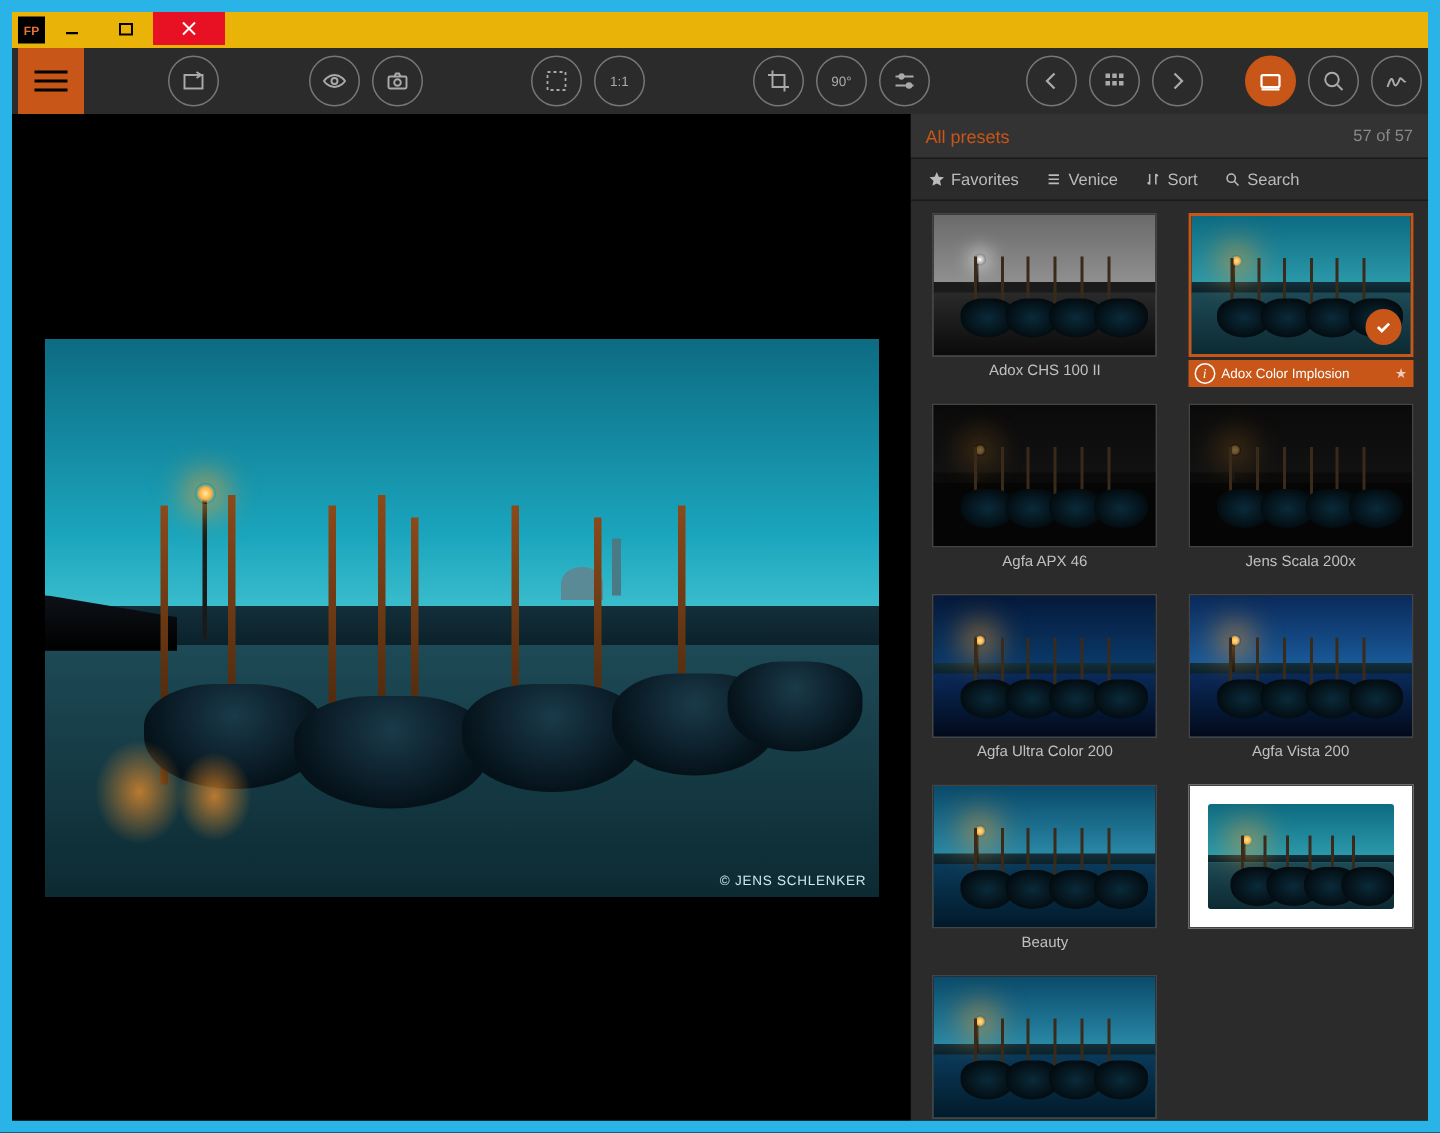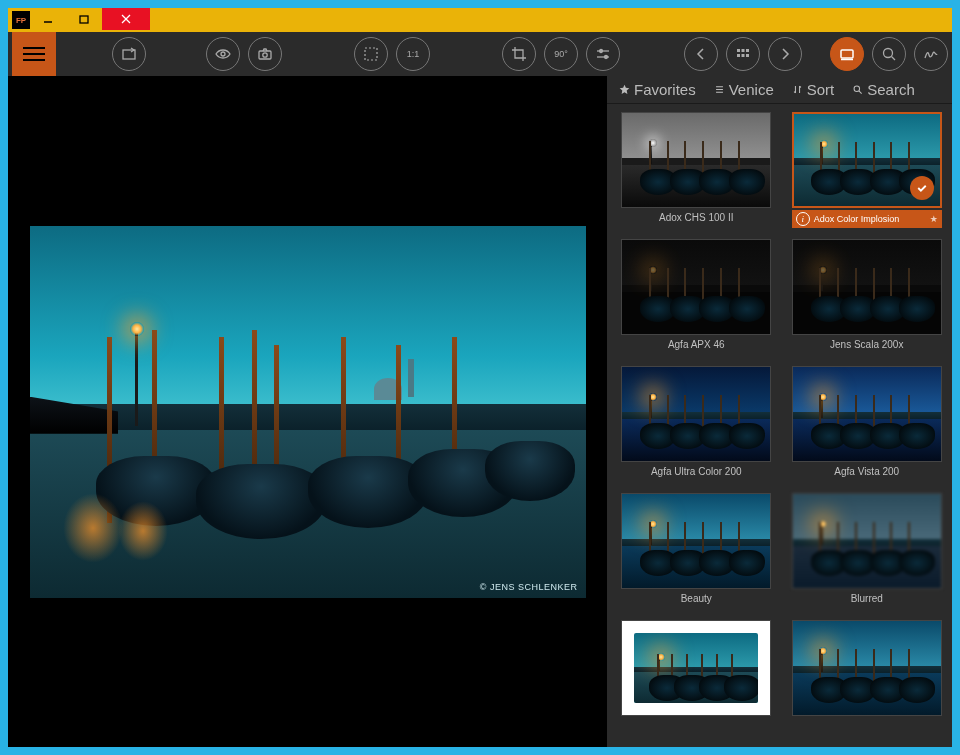--- a/index.html
+++ b/index.html
@@ -140,21 +140,21 @@
   padding: 0 10px;
   border-bottom: 1px solid #1a1a1a;
   background: #333;
 }
 .panel-title { color: #c75618; font-size: 12px; flex:1; }
 .panel-count { color: #888; font-size: 11px; }
 .panel-filters {
   height: 28px;
   display: flex; align-items: center; gap: 18px;
   padding: 0 12px;
-  color: #bbb; font-size: 15px;
+  color: #bbb; font-size: 11px;
   border-bottom: 1px solid #1a1a1a;
 }
 .filter-item { display:flex; align-items:center; gap:4px; cursor:pointer; }
 .filter-item svg { width:11px; height:11px; }
 .preset-scroll { flex:1; overflow-y:auto; overflow-x:hidden; padding:8px 6px 8px 10px; }
 .preset-scroll::-webkit-scrollbar { width:12px; }
 .preset-scroll::-webkit-scrollbar-track { background:#222; }
 .preset-scroll::-webkit-scrollbar-thumb { background:#555; }
 .preset-grid { display:grid; grid-template-columns: 1fr 1fr; gap:10px 12px; }
 .preset {
@@ -358,20 +358,24 @@
           <div class="gondola g3"></div>
           <div class="gondola g4"></div>
           <div class="gondola g5"></div>
         <div class="glow gl1"></div>
           <div class="glow gl2"></div>
         <div class="watermark">© JENS SCHLENKER</div>
       </div>
     </div>
 
     <div class="panel">
+      <div class="panel-header">
+        <div class="panel-title">All presets</div>
+        <div class="panel-count">57 of 57</div>
+      </div>
       <div class="panel-filters">
         <div class="filter-item">
           <svg viewBox="0 0 16 16" fill="currentColor">
               <path d="M8 1l2 4.5 5 .5-3.8 3.4 1 5L8 12l-4.2 2.4 1-5L1 6l5-.5z"></path>
             </svg>
           <span>Favorites</span>
         </div>
         <div class="filter-item">
           <svg viewBox="0 0 16 16" fill="none" stroke="currentColor" stroke-width="1.5">
               <line x1="3" y1="4" x2="13" y2="4"></line>
@@ -553,42 +557,20 @@
                   <div class="mp" style="left: 78%; top: 30%; height: 48%;"></div>
                   <div class="mg" style="left: 12%; top: 60%; width: 36px; height: 26px;"></div>
                   <div class="mg" style="left: 32%; top: 60%; width: 36px; height: 26px;"></div>
                   <div class="mg" style="left: 52%; top: 60%; width: 36px; height: 26px;"></div>
                   <div class="mg" style="left: 72%; top: 60%; width: 36px; height: 26px;"></div>
                 </div>
               </div>
               <div class="preset-label">Beauty</div>
             </div>
             <div class="preset">
-              <div class="preset-thumb th-blur">
-                <div class="mini">
-                  <div class="sky"></div>
-                  <div class="land"></div>
-                  <div class="water"></div>
-                  <div class="lamppost"></div>
-                  <div class="lamp"></div>
-                  <div class="mp" style="left: 18%; top: 30%; height: 48%;"></div>
-                  <div class="mp" style="left: 30%; top: 30%; height: 48%;"></div>
-                  <div class="mp" style="left: 42%; top: 30%; height: 48%;"></div>
-                  <div class="mp" style="left: 54%; top: 30%; height: 48%;"></div>
-                  <div class="mp" style="left: 66%; top: 30%; height: 48%;"></div>
-                  <div class="mp" style="left: 78%; top: 30%; height: 48%;"></div>
-                  <div class="mg" style="left: 12%; top: 60%; width: 36px; height: 26px;"></div>
-                  <div class="mg" style="left: 32%; top: 60%; width: 36px; height: 26px;"></div>
-                  <div class="mg" style="left: 52%; top: 60%; width: 36px; height: 26px;"></div>
-                  <div class="mg" style="left: 72%; top: 60%; width: 36px; height: 26px;"></div>
-                </div>
-              </div>
-              <div class="preset-label">Blurred</div>
-            </div>
-            <div class="preset">
               <div class="preset-thumb th-white">
                 <div class="mini th-color" style="position: absolute; inset: 6px;">
                   <div class="mini">
                     <div class="sky"></div>
                     <div class="land"></div>
                     <div class="water"></div>
                     <div class="lamppost"></div>
                     <div class="lamp"></div>
                     <div class="mp" style="left: 18%; top: 30%; height: 48%;"></div>
                     <div class="mp" style="left: 30%; top: 30%; height: 48%;"></div>

